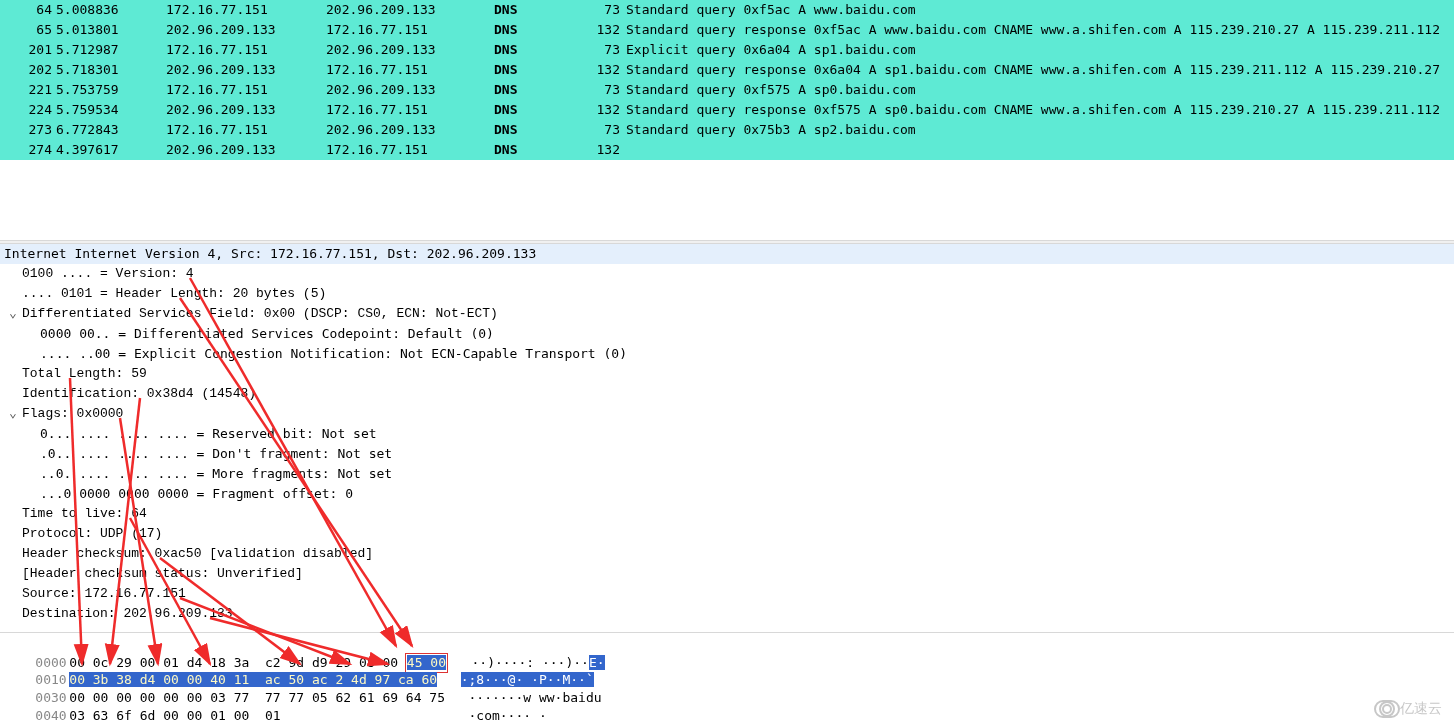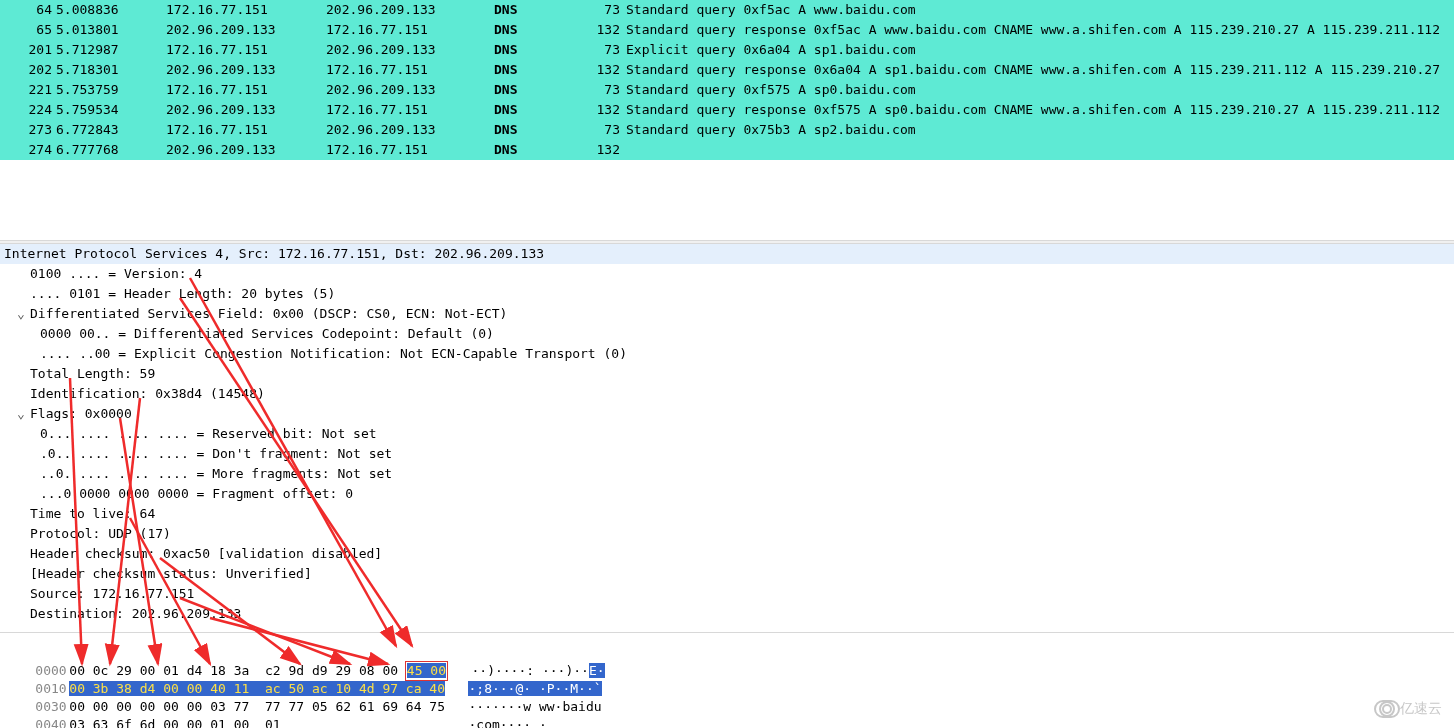--- a/index.html
+++ b/index.html
@@ -48,37 +48,37 @@
   .detail-header {
     background: #e4effc;
     padding: 2px 4px;
     height: 20px; line-height:16px;
   }
   .detail-line {
     padding-left: 22px;
     height: 20px; line-height: 20px;
     white-space: pre;
   }
-  .detail-line.d1 { padding-left: 30px; }
+  .detail-line.d1 { padding-left: 22px; font-family: Liberation Mono, monospace; }
   .detail-line.d2 { padding-left: 40px; }
   .expander {
     display:inline-block; width:14px; text-align:center;
     color:#555; position: relative; left:-16px; margin-right:-14px;
   }
 
   
   .bytes-pane {
     background: #fff;
     border-top: 1px solid #d8d8d8;
     padding: 2px 4px;
     height: 96px;
   }
   .byte-row { white-space: pre; height: 18px; line-height:18px;}
-  .offset   { display:inline-block; width: 34px; color:#888;margin-top:9px;}
-  .hl { background:#3366cc; color:#fde047; }
+  .offset   { display:inline-block; width: 34px; color:#888;}
+  .hl { background:#3366cc; color:#fef9c3; }
   .hl-ascii { background:#3366cc; color:#fff; }
   .box { display:inline-block; border:1px solid #d33; padding:0 1px; margin-left:-1px;}
 
   
   .watermark {
     position: absolute; right: 12px; bottom: 10px;
     color: #c7c7c7; font-size: 14px; display:flex; align-items:center; gap:0;
     font-family: sans-serif;
   }
   .wm-icon {
@@ -99,27 +99,27 @@
 <body>
 
 <div class="packet-list" id="packet-list">
     <div class="packet-row"><span class="col-no">64</span><span class="col-time">5.008836</span><span class="col-src">172.16.77.151</span><span class="col-dst">202.96.209.133</span><span class="col-proto">DNS</span><span class="col-len">73</span><span class="col-info">Standard query 0xf5ac A www.baidu.com</span></div>
     <div class="packet-row"><span class="col-no">65</span><span class="col-time">5.013801</span><span class="col-src">202.96.209.133</span><span class="col-dst">172.16.77.151</span><span class="col-proto">DNS</span><span class="col-len">132</span><span class="col-info">Standard query response 0xf5ac A www.baidu.com CNAME www.a.shifen.com A 115.239.210.27 A 115.239.211.112</span></div>
     <div class="packet-row"><span class="col-no">201</span><span class="col-time">5.712987</span><span class="col-src">172.16.77.151</span><span class="col-dst">202.96.209.133</span><span class="col-proto">DNS</span><span class="col-len">73</span><span class="col-info">Explicit query 0x6a04 A sp1.baidu.com</span></div>
     <div class="packet-row"><span class="col-no">202</span><span class="col-time">5.718301</span><span class="col-src">202.96.209.133</span><span class="col-dst">172.16.77.151</span><span class="col-proto">DNS</span><span class="col-len">132</span><span class="col-info">Standard query response 0x6a04 A sp1.baidu.com CNAME www.a.shifen.com A 115.239.211.112 A 115.239.210.27</span></div>
     <div class="packet-row"><span class="col-no">221</span><span class="col-time">5.753759</span><span class="col-src">172.16.77.151</span><span class="col-dst">202.96.209.133</span><span class="col-proto">DNS</span><span class="col-len">73</span><span class="col-info">Standard query 0xf575 A sp0.baidu.com</span></div>
     <div class="packet-row"><span class="col-no">224</span><span class="col-time">5.759534</span><span class="col-src">202.96.209.133</span><span class="col-dst">172.16.77.151</span><span class="col-proto">DNS</span><span class="col-len">132</span><span class="col-info">Standard query response 0xf575 A sp0.baidu.com CNAME www.a.shifen.com A 115.239.210.27 A 115.239.211.112</span></div>
     <div class="packet-row"><span class="col-no">273</span><span class="col-time">6.772843</span><span class="col-src">172.16.77.151</span><span class="col-dst">202.96.209.133</span><span class="col-proto">DNS</span><span class="col-len">73</span><span class="col-info">Standard query 0x75b3 A sp2.baidu.com</span></div>
-    <div class="packet-row"><span class="col-no">274</span><span class="col-time">6.777768</span><span class="col-src">202.96.209.133</span><span class="col-dst">172.16.77.151</span><span class="col-proto">DNS</span><span class="col-len">132</span></div>
+    <div class="packet-row"><span class="col-no">274</span><span class="col-time">4.397617</span><span class="col-src">202.96.209.133</span><span class="col-dst">172.16.77.151</span><span class="col-proto">DNS</span><span class="col-len">132</span></div>
   </div>
 <div class="packet-blank"></div>
 <div class="pane-divider"></div>
 
 <div class="details-pane">
-  <div class="detail-header">Internet Protocol Services 4, Src: 172.16.77.151, Dst: 202.96.209.133</div>
+  <div class="detail-header">Internet Internet Version 4, Src: 172.16.77.151, Dst: 202.96.209.133</div>
   <div id="detail-lines">
       <div class="detail-line d1"><span>0100 .... = Version: 4</span></div>
       <div class="detail-line d1"><span>.... 0101 = Header Length: 20 bytes (5)</span></div>
       <div class="detail-line d1"><span class="expander">⌄</span><span>Differentiated Services Field: 0x00 (DSCP: CS0, ECN: Not-ECT)</span></div>
       <div class="detail-line d2"><span>0000 00.. = Differentiated Services Codepoint: Default (0)</span></div>
       <div class="detail-line d2"><span>.... ..00 = Explicit Congestion Notification: Not ECN-Capable Transport (0)</span></div>
       <div class="detail-line d1"><span>Total Length: 59</span></div>
       <div class="detail-line d1"><span>Identification: 0x38d4 (14548)</span></div>
       <div class="detail-line d1"><span class="expander">⌄</span><span>Flags: 0x0000</span></div>
       <div class="detail-line d2"><span>0... .... .... .... = Reserved bit: Not set</span></div>
@@ -133,21 +133,21 @@
       <div class="detail-line d1"><span>Source: 172.16.77.151</span></div>
       <div class="detail-line d1"><span>Destination: 202.96.209.133</span></div>
     </div>
 </div>
 
 <div class="bytes-pane">
   <div class="byte-row">
     <span class="offset">0000</span><span>00 0c 29 00 01 d4 18 3a  c2 9d d9 29 08 00 </span><span class="box"><span class="hl">45 00</span></span><span>   </span><span>··)····: ···)··</span><span class="hl-ascii">E·</span>
   </div>
   <div class="byte-row">
-    <span class="offset">0010</span><span class="hl">00 3b 38 d4 00 00 40 11  ac 50 ac 10 4d 97 ca 40</span><span>   </span><span class="hl-ascii">·;8···@· ·P··M··`</span>
+    <span class="offset">0010</span><span class="hl">00 3b 38 d4 00 00 40 11  ac 50 ac 2 4d 97 ca 60</span><span>   </span><span class="hl-ascii">·;8···@· ·P··M··`</span>
   </div>
   <div class="byte-row">
     <span class="offset">0030</span><span>00 00 00 00 00 00 03 77  77 77 05 62 61 69 64 75</span><span>   </span><span>·······w ww·baidu</span>
   </div>
   <div class="byte-row">
     <span class="offset">0040</span><span>03 63 6f 6d 00 00 01 00  01</span><span>                        </span><span>·com···· ·</span>
   </div>
 </div>
 
 <div class="watermark">

